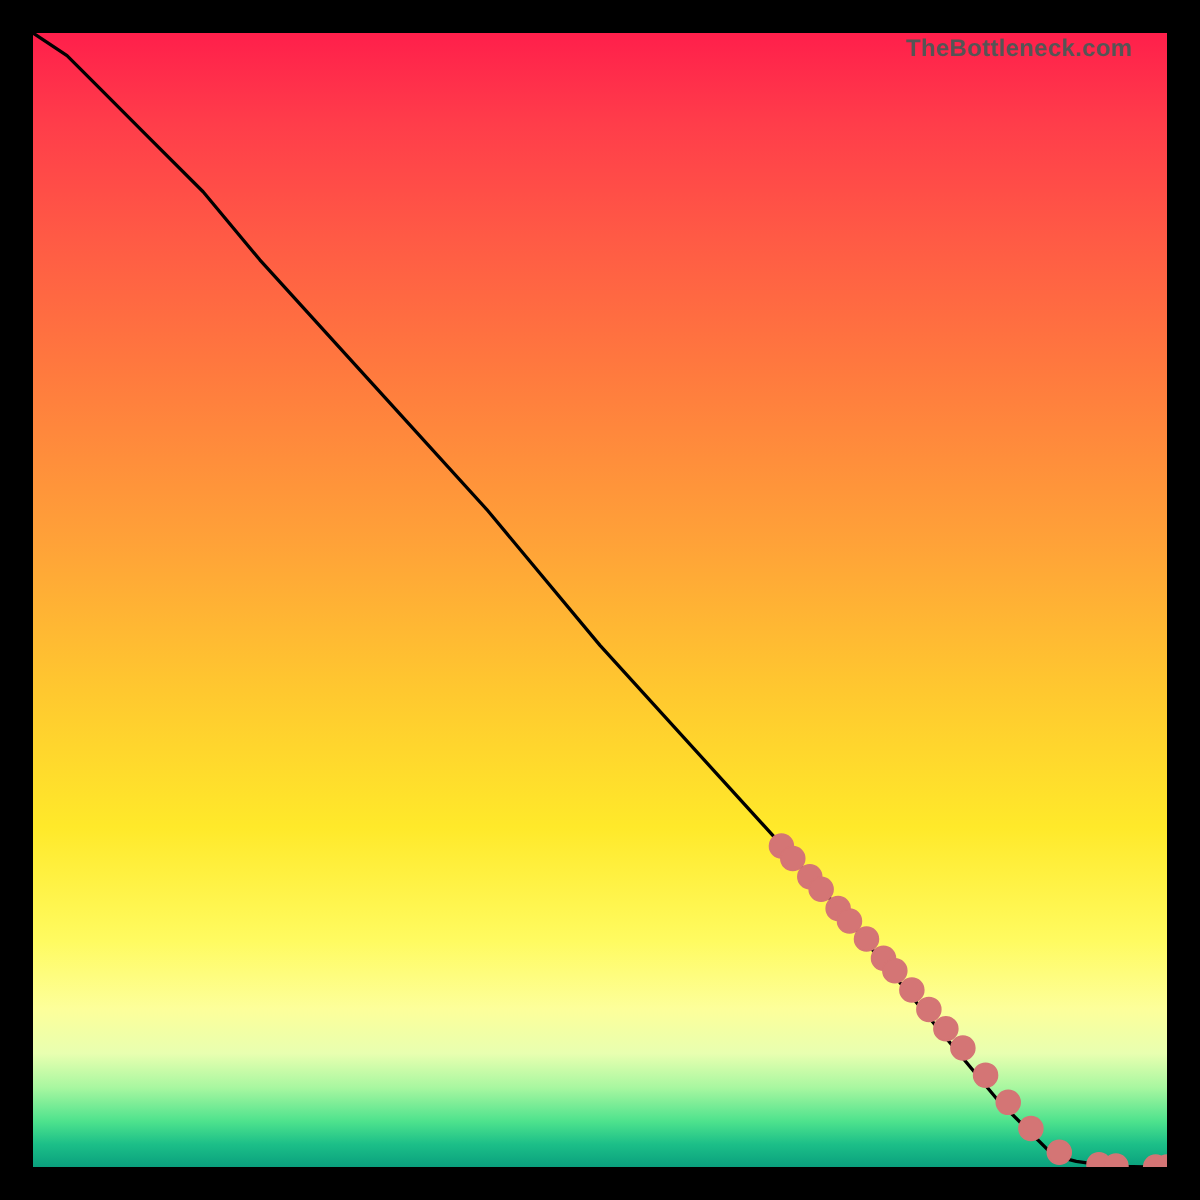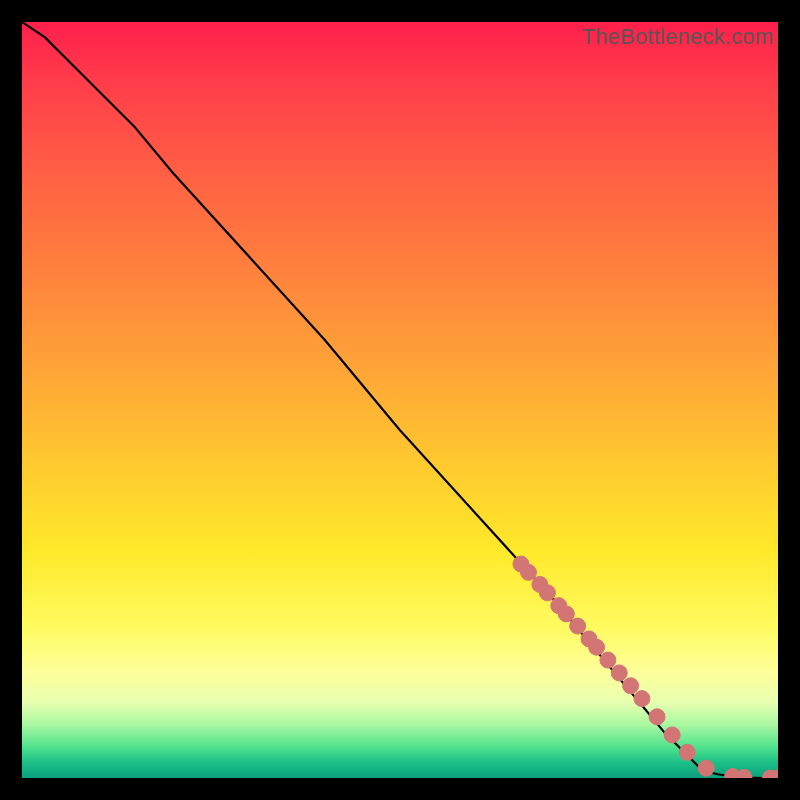--- a/index.html
+++ b/index.html
@@ -37,23 +37,23 @@
       #e8ffb0 90%,
       #a8f7a0 93%,
       #4de28d 96%,
       #1cbf88 98%,
       #0aa07d 100%
     );
   }
   .watermark {
     position: absolute;
     top: 2px;
-    right: 4px;
-    font-size: 22px;
-    font-weight: 400;
+    right: 23px;
+    font-size: 16px;
+    font-weight: 700;
     color: #555;
     letter-spacing: 0.2px;
     user-select: none;
   }
   svg.overlay {
     position: absolute;
     left: 0;
     top: 0;
     width: 756px;
     height: 756px;

